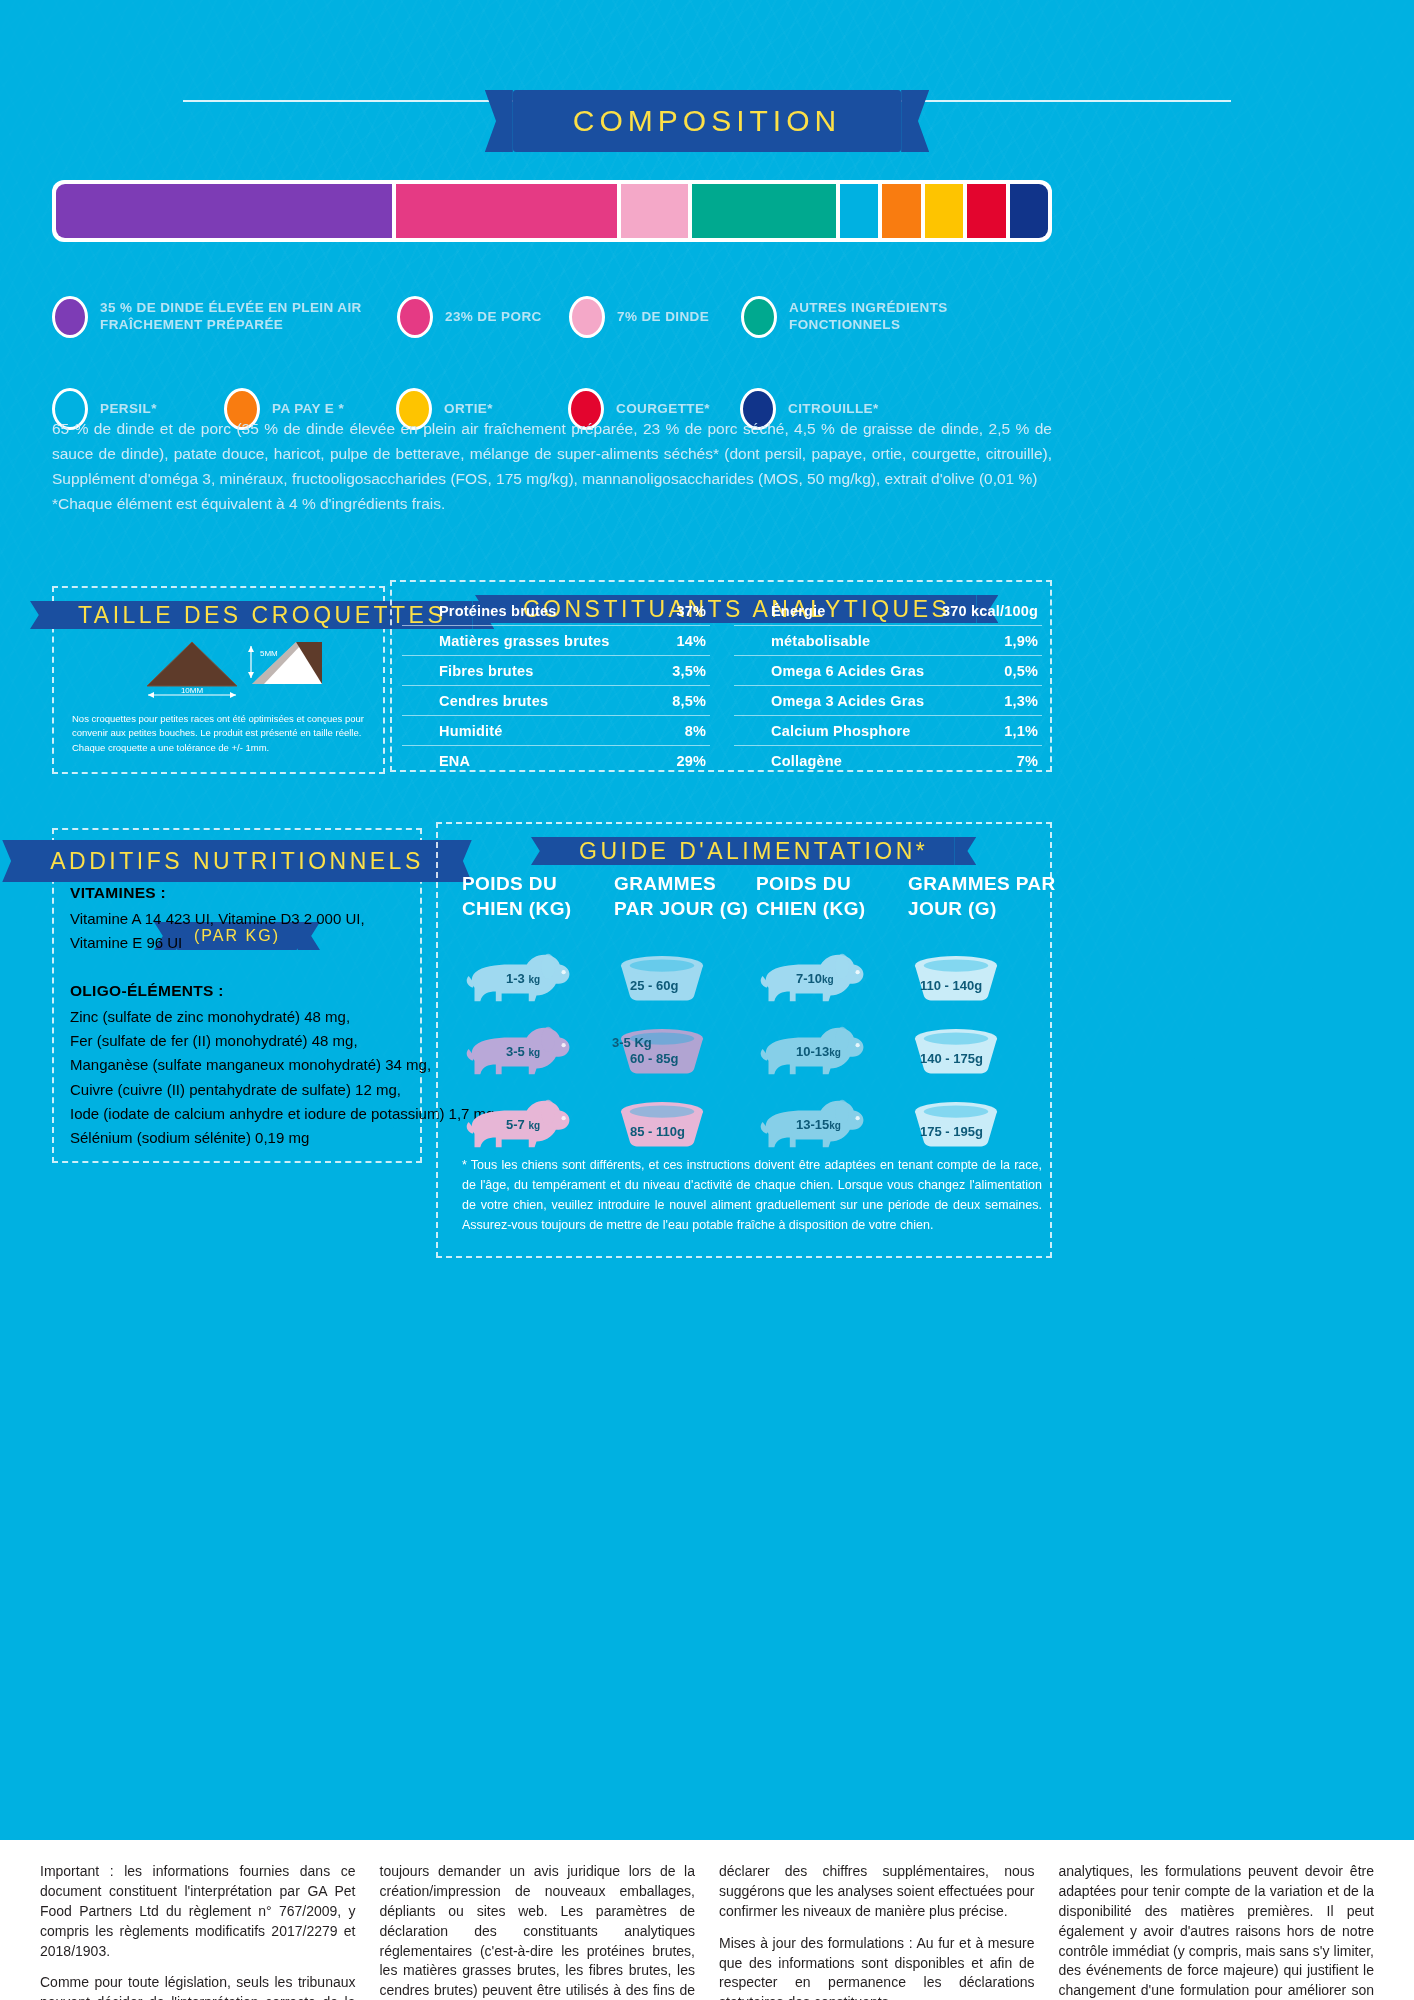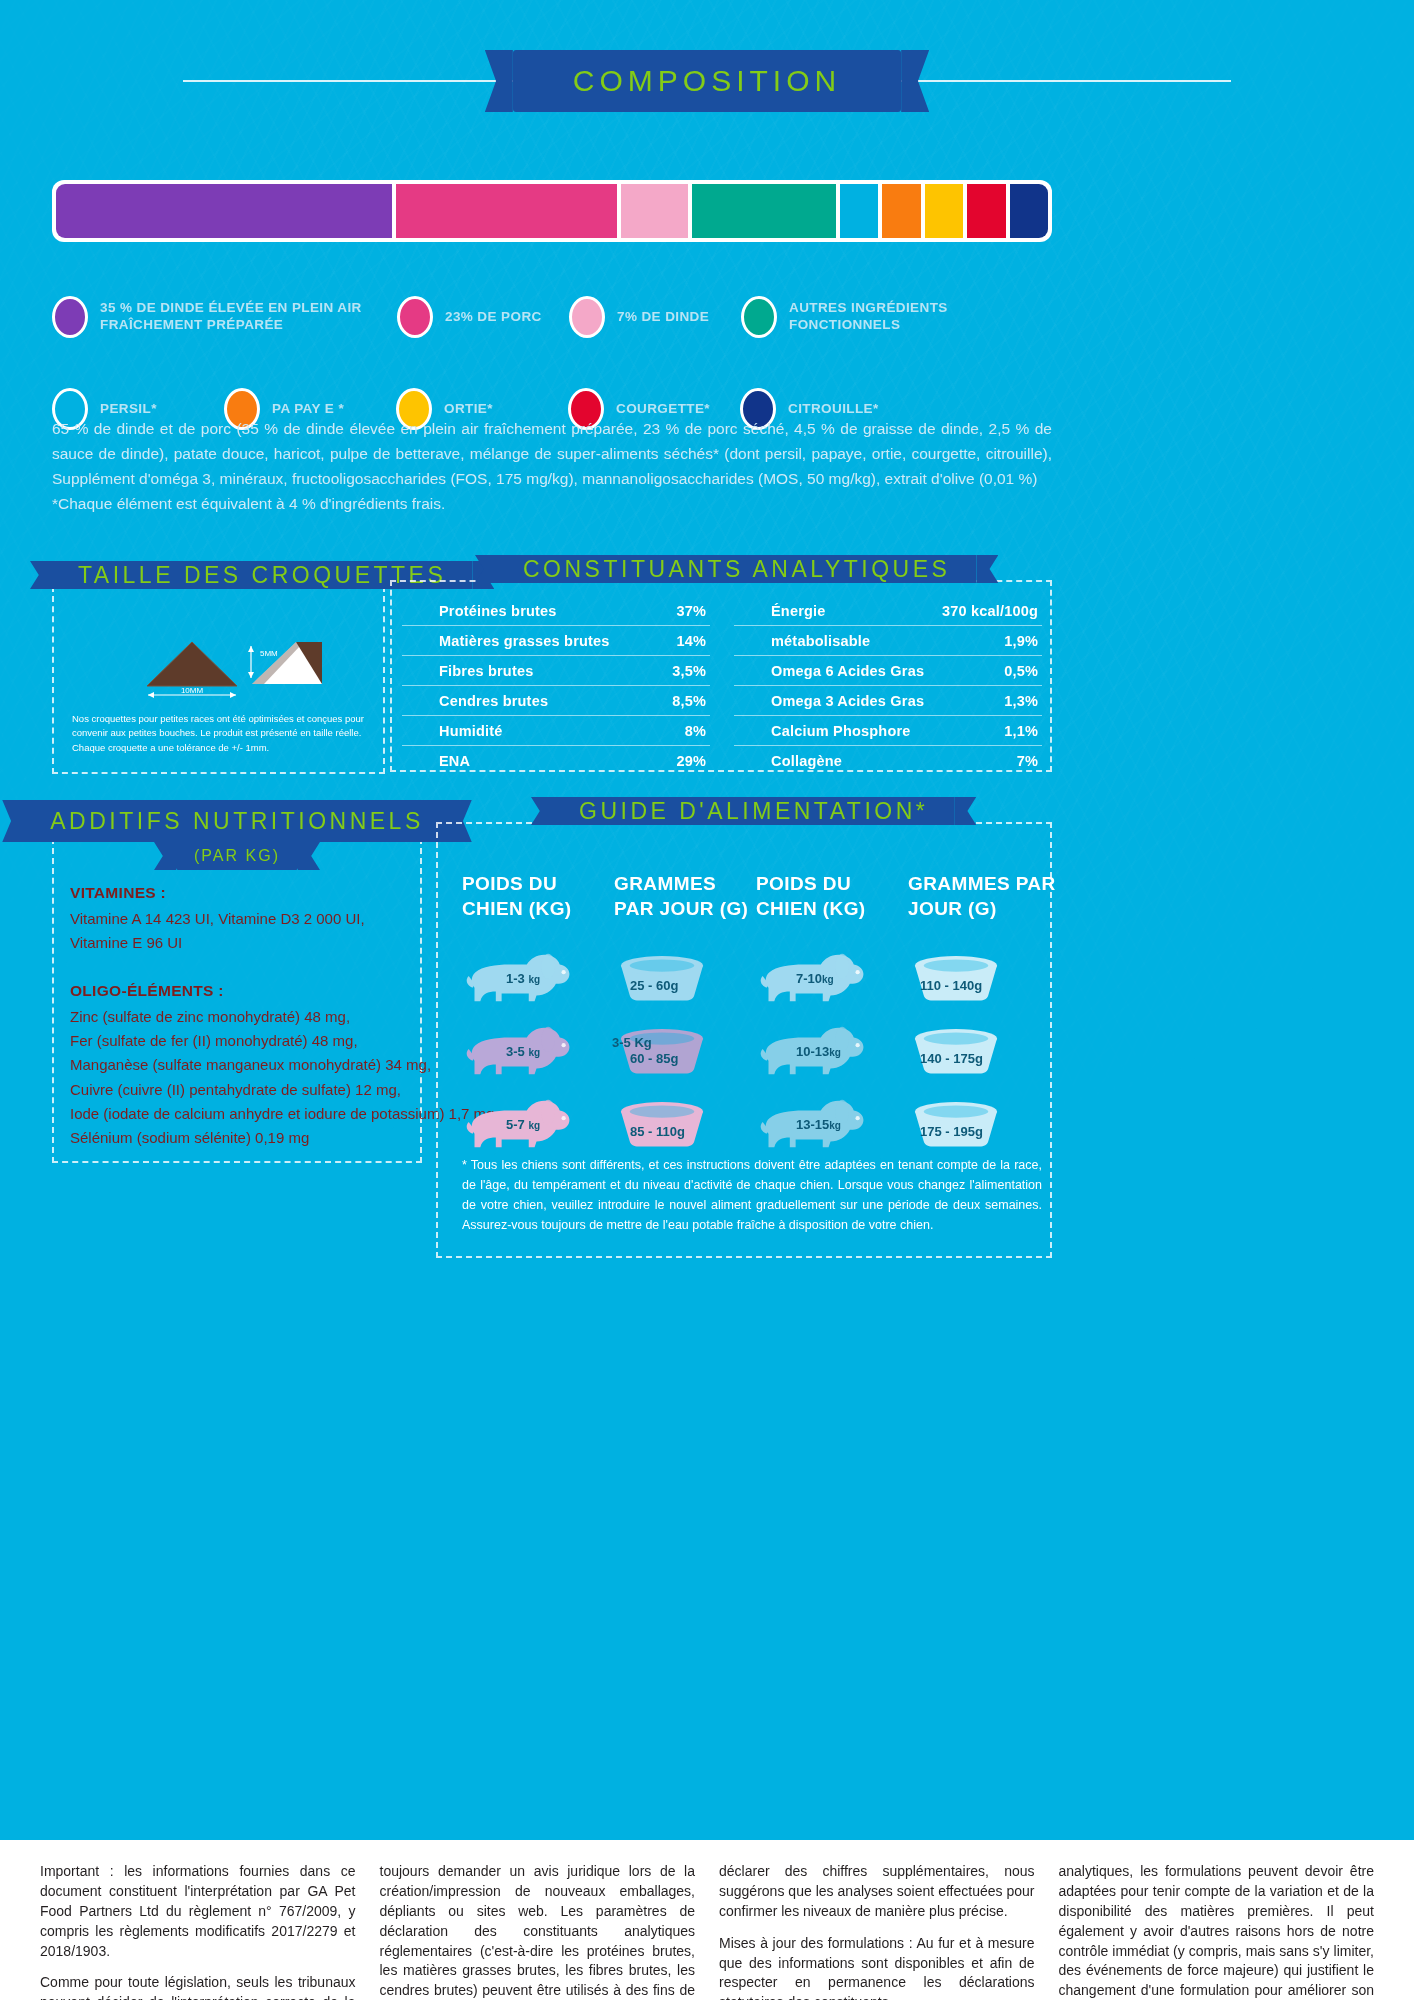--- a/index.html
+++ b/index.html
@@ -23,30 +23,31 @@
       repeating-linear-gradient(62deg, rgba(255,255,255,.04) 0 2px, transparent 2px 17px),
       repeating-linear-gradient(-40deg, rgba(255,255,255,.035) 0 2px, transparent 2px 21px);
     -webkit-mask-image: radial-gradient(ellipse 80% 45% at 50% 22%, #000 0%, rgba(0,0,0,.85) 45%, transparent 85%);
     mask-image: radial-gradient(ellipse 80% 45% at 50% 22%, #000 0%, rgba(0,0,0,.85) 45%, transparent 85%);
   }
 
   
   .ribbon{
     position:relative;
     background:#1a4fa0;
-    color:#84cc16;
+    color:#fde047;
     display:inline-flex;
     align-items:center;
     justify-content:center;
     height:54px;
     padding:0 34px;
     font-size:25px;
     letter-spacing:3px;
     font-weight:400;
     white-space:nowrap;
+    margin-top:40px;
   }
   .ribbon::before, .ribbon::after{
     content:"";
     position:absolute; top:0; width:22px; height:100%;
     background:#1a4fa0;
   }
   .ribbon::before{ left:-22px; clip-path:polygon(0 0,100% 0,100% 100%,0 100%,40% 50%); }
   .ribbon::after{ right:-22px; clip-path:polygon(0 0,100% 0,60% 50%,100% 100%,0 100%); }
 
   
@@ -140,21 +141,21 @@
     border-bottom:1px solid rgba(255,255,255,.55);
   }
   .arow:last-child{ border-bottom:none; }
   .arow .k{ white-space:nowrap;padding-left:29px; }
   .arow .v{ white-space:nowrap; }
 
   
   #panel-additifs{ left:52px; top:828px; width:370px; height:335px; }
   .additifs-body{
     position:absolute; left:70px; top:880px; width:340px;
-    font-size:15px; line-height:1.62; color:#7f1d1d;
+    font-size:15px; line-height:1.62; color:#000000;
   }
   .additifs-body h4{
     margin:0 0 2px 0; font-size:15.5px; font-weight:bold; letter-spacing:.3px;
   }
   .additifs-body .blk{ margin-bottom:22px; }
   .additifs-body .line{ white-space:nowrap; }
 
   
   #panel-guide{ left:436px; top:822px; width:616px; height:436px; }
   .guide-grid{

